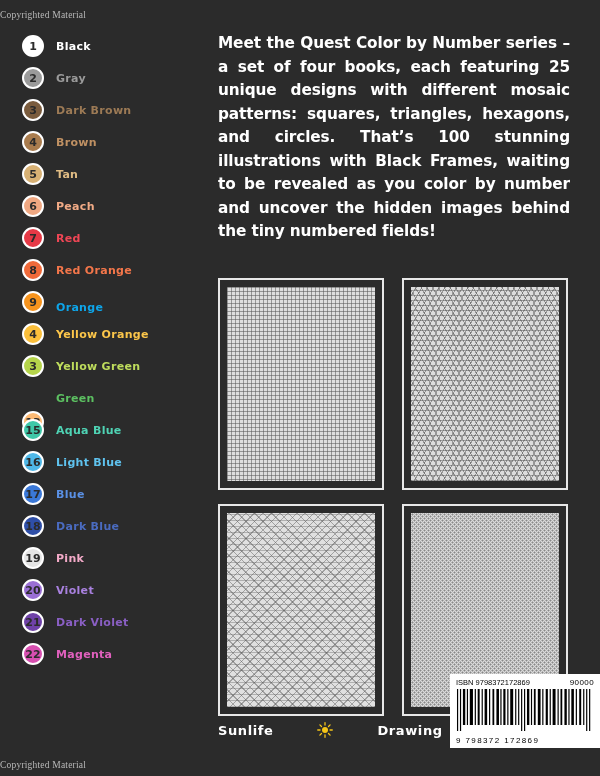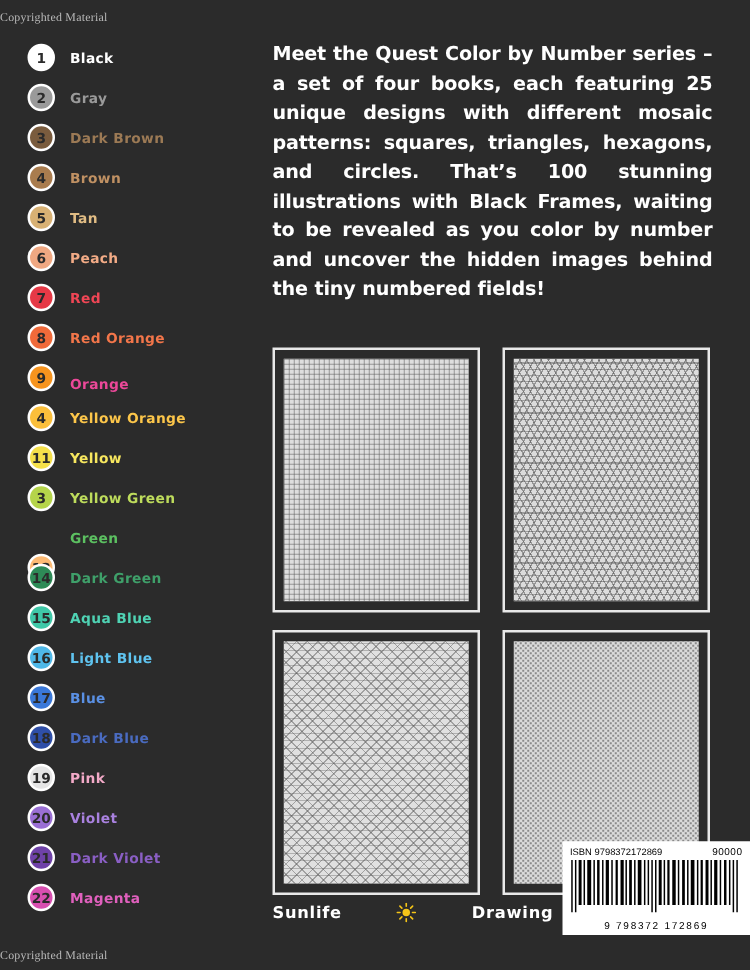--- a/index.html
+++ b/index.html
@@ -184,21 +184,20 @@
   .bars {
     height: 42px;
     width: 100%;
   }
   #barcode-digits {
     font-size: 8px;
     color: #000;
     letter-spacing: 1.4px;
     margin-top: 1px;
     font-family: "Liberation Sans", sans-serif;
-    text-align: center;
   }
 </style>
 </head>
 <body>
 
 <div id="page">
 
   <div class="copyright top">Copyrighted Material</div>
 
   <div id="legend">
@@ -229,41 +228,33 @@
       <div class="legend-row">
         <div class="chip" style="background: rgb(230, 57, 70);">7</div>
         <div class="legend-label" style="color: rgb(239, 70, 85);">Red</div>
       </div>
       <div class="legend-row">
         <div class="chip" style="background: rgb(240, 106, 58);">8</div>
         <div class="legend-label" style="color: rgb(243, 118, 74);">Red Orange</div>
       </div>
       <div class="legend-row">
         <div class="chip" style="background: rgb(247, 148, 30);">9</div>
-        <div class="legend-label" style="color: #ec4899; margin-top: 10px;">Orange</div>
+        <div class="legend-label" style="color: #0ea5e9; margin-top: 10px;">Orange</div>
       </div>
       <div class="legend-row">
         <div class="chip" style="background: rgb(251, 191, 59);">4</div>
         <div class="legend-label" style="color: rgb(252, 198, 74);">Yellow Orange</div>
       </div>
       <div class="legend-row">
-        <div class="chip" style="background: rgb(245, 224, 74);">11</div>
-        <div class="legend-label" style="color: rgb(247, 231, 95);">Yellow</div>
-      </div>
-      <div class="legend-row">
         <div class="chip" style="background: rgb(181, 212, 74);">3</div>
         <div class="legend-label" style="color: rgb(190, 220, 92);">Yellow Green</div>
       </div>
       <div class="legend-row">
         <div class="chip" style="background: #fdba74; margin-top: 48px;">13</div>
         <div class="legend-label" style="color: rgb(92, 192, 97);">Green</div>
-      </div>
-      <div class="legend-row">
-        <div class="chip" style="background: rgb(46, 139, 87);">14</div>
-        <div class="legend-label" style="color: rgb(63, 160, 106);">Dark Green</div>
       </div>
       <div class="legend-row">
         <div class="chip" style="background: rgb(63, 200, 168);">15</div>
         <div class="legend-label" style="color: rgb(79, 211, 180);">Aqua Blue</div>
       </div>
       <div class="legend-row">
         <div class="chip" style="background: rgb(79, 184, 232);">16</div>
         <div class="legend-label" style="color: rgb(95, 195, 239);">Light Blue</div>
       </div>
       <div class="legend-row">

